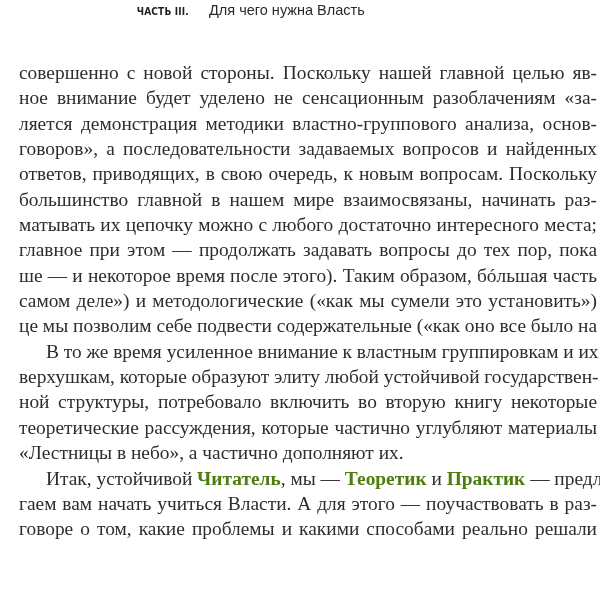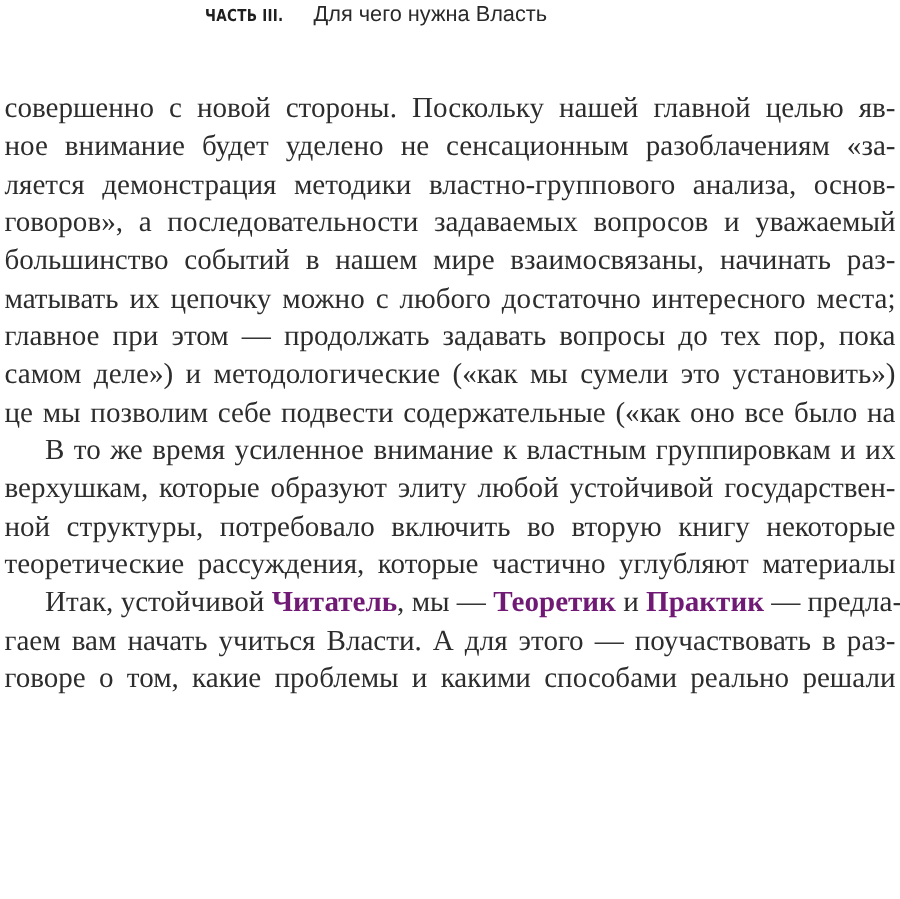--- a/index.html
+++ b/index.html
@@ -51,59 +51,63 @@
       line-height: 25.35px;
       color: #2d2d2d;
     }
     .line {
       display: block;
       height: 25.35px;
       white-space: nowrap;
       text-align: justify;
       text-align-last: justify;
       overflow: visible;
+      margin-left: 16px;
     }
     .line.last {
       text-align-last: left;
     }
     .line.indent {
       padding-left: 27px;
     }
     .line b {
       font-weight: bold;
-      color: #701a75;
+      color: #4d7c0f;
     }
   </style>
 </head>
 <body>
 
 <div class="running-header">
   <span class="part">ЧАСТЬ III.</span>
   <span class="title">Для чего нужна Власть</span>
 </div>
 
 <div class="body-text">
 
   <div>
     <span class="line">совершенно с новой стороны. Поскольку нашей главной целью яв-</span>
     <span class="line">ное внимание будет уделено не сенсационным разоблачениям «за-</span>
     <span class="line">ляется демонстрация методики властно-группового анализа, основ-</span>
-    <span class="line">говоров», а последовательности задаваемых вопросов и уважаемый</span>
-    <span class="line">большинство событий в нашем мире взаимосвязаны, начинать раз-</span>
+    <span class="line">говоров», а последовательности задаваемых вопросов и найденных</span>
+    <span class="line">ответов, приводящих, в свою очередь, к новым вопросам. Поскольку</span>
+    <span class="line">большинство главной в нашем мире взаимосвязаны, начинать раз-</span>
     <span class="line">матывать их цепочку можно с любого достаточно интересного места;</span>
     <span class="line">главное при этом — продолжать задавать вопросы до тех пор, пока</span>
+    <span class="line">ше — и некоторое время после этого). Таким образом, бóльшая часть</span>
     <span class="line">самом деле») и методологические («как мы сумели это установить»)</span>
     <span class="line">це мы позволим себе подвести содержательные («как оно все было на</span>
   </div>
 
   <div>
     <span class="line indent">В то же время усиленное внимание к властным группировкам и их</span>
     <span class="line">верхушкам, которые образуют элиту любой устойчивой государствен-</span>
     <span class="line">ной структуры, потребовало включить во вторую книгу некоторые</span>
     <span class="line">теоретические рассуждения, которые частично углубляют материалы</span>
+    <span class="line last">«Лестницы в небо», а частично дополняют их.</span>
   </div>
 
   <div>
     <span class="line indent"><span>Итак, устойчивой </span><b>Читатель</b><span>, мы — </span><b>Теоретик</b><span> и </span><b>Практик</b><span> — предла-</span></span>
     <span class="line">гаем вам начать учиться Власти. А для этого — поучаствовать в раз-</span>
     <span class="line">говоре о том, какие проблемы и какими способами реально решали</span>
 
   </div>
 </div>
 

